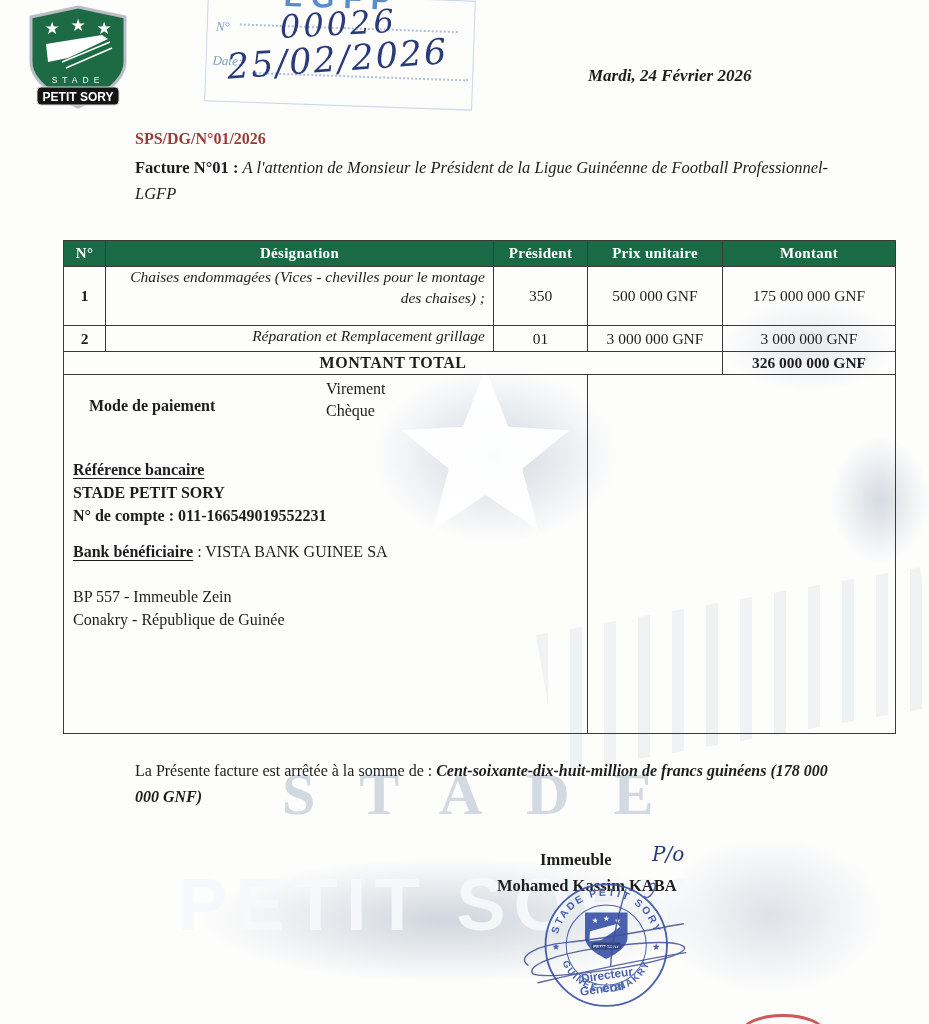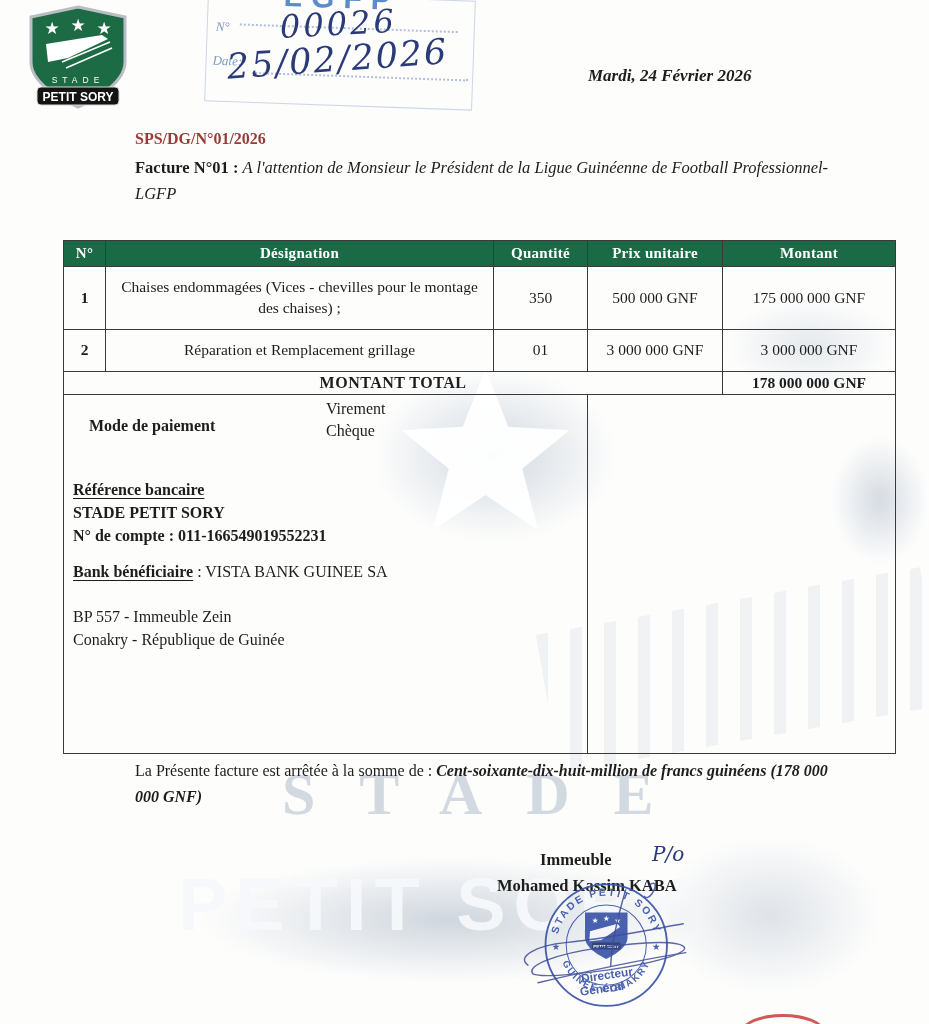--- a/index.html
+++ b/index.html
@@ -52,21 +52,21 @@
   .facture-line .att { font-style:italic; }
   
   table.invoice { position:absolute; left:63px; top:240px; width:832px; z-index:1;
     border-collapse:collapse; table-layout:fixed; font-size:15.5px; }
   table.invoice th, table.invoice td { border:1.4px solid #3a3a3a; }
   th.ghead { background:#1a6a45; color:#fff; font-weight:bold; font-size:15px;
     height:26px; text-align:center; letter-spacing:.3px; }
   td { text-align:center; vertical-align:middle; }
   tr.row1 { height:59px; }
   tr.row2 { height:26px; }
-  td.desig { text-align:center; vertical-align:top; padding:10px 8px; line-height:1.35; }
+  td.desig { text-align:right; vertical-align:top; padding:0 8px; line-height:1.35;font-style:italic; }
   td.num { font-weight:bold; }
   tr.total-row { height:23px;margin-top:26px; }
   td.total-label { font-weight:bold; font-size:16px; letter-spacing:.5px; }
   td.total-amt { font-weight:bold; }
   tr.bottom-row { height:358px; }
   td.pay-cell { vertical-align:top; text-align:left; position:relative; }
   .pay-inner { position:relative; width:100%; height:358px; font-size:16px; }
   .mode-label { position:absolute; left:25px; top:22px; font-weight:bold; }
   .pay-options { position:absolute; left:262px; top:3px; line-height:22px; }
   .bank-ref-title { position:absolute; left:9px; top:86px; font-weight:bold; text-decoration:underline; text-underline-offset:3px; }
@@ -138,41 +138,41 @@
       <col style="width:42px">
         <col style="width:388px">
         <col style="width:94px">
         <col style="width:135px">
         <col style="width:173px">
     </colgroup>
     <tbody>
         <tr>
       <th class="ghead">N°</th>
       <th class="ghead">Désignation</th>
-      <th class="ghead">Quantité</th>
+      <th class="ghead">Président</th>
       <th class="ghead">Prix unitaire</th>
       <th class="ghead">Montant</th>
     </tr>
     <tr class="row1">
       <td class="num">1</td>
       <td class="desig">Chaises endommagées (Vices - chevilles pour le montage des chaises) ;</td>
       <td>350</td>
       <td>500 000 GNF</td>
       <td>175 000 000 GNF</td>
     </tr>
     <tr class="row2">
       <td class="num">2</td>
       <td class="desig">Réparation et Remplacement grillage</td>
       <td>01</td>
       <td>3 000 000 GNF</td>
       <td>3 000 000 GNF</td>
     </tr>
     <tr class="total-row">
       <td class="total-label" colspan="4">MONTANT TOTAL</td>
-      <td class="total-amt">178 000 000 GNF</td>
+      <td class="total-amt">326 000 000 GNF</td>
     </tr>
     <tr class="bottom-row">
       <td class="pay-cell" colspan="3">
         <div class="pay-inner">
           <span class="mode-label">Mode de paiement</span>
           <span class="pay-options">
             <span style="display:block">Virement</span>
             <span style="display:block">Chèque</span>
           </span>
           <span class="bank-ref-title">Référence bancaire</span>

